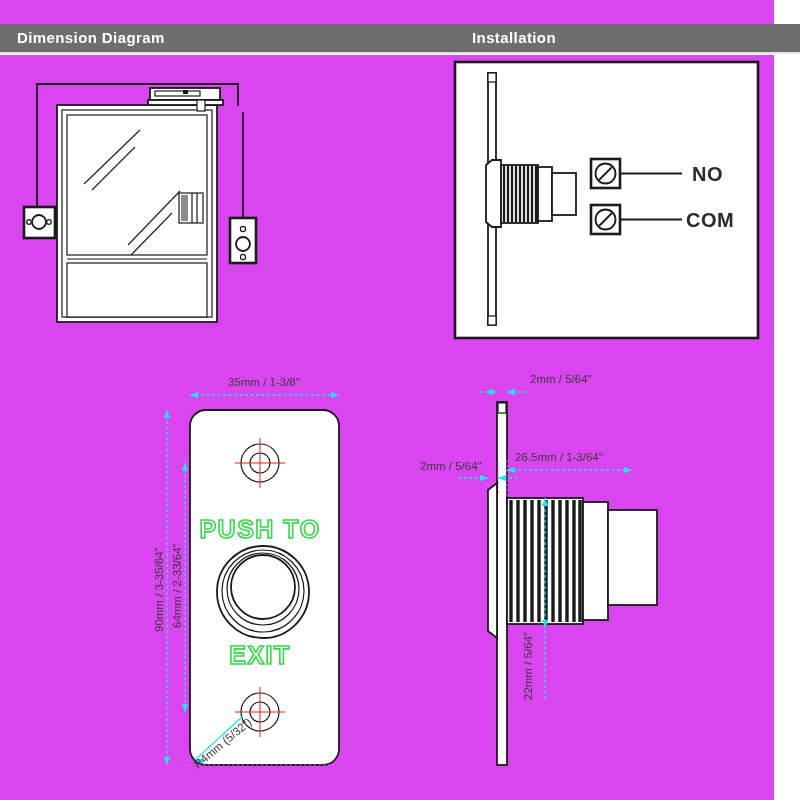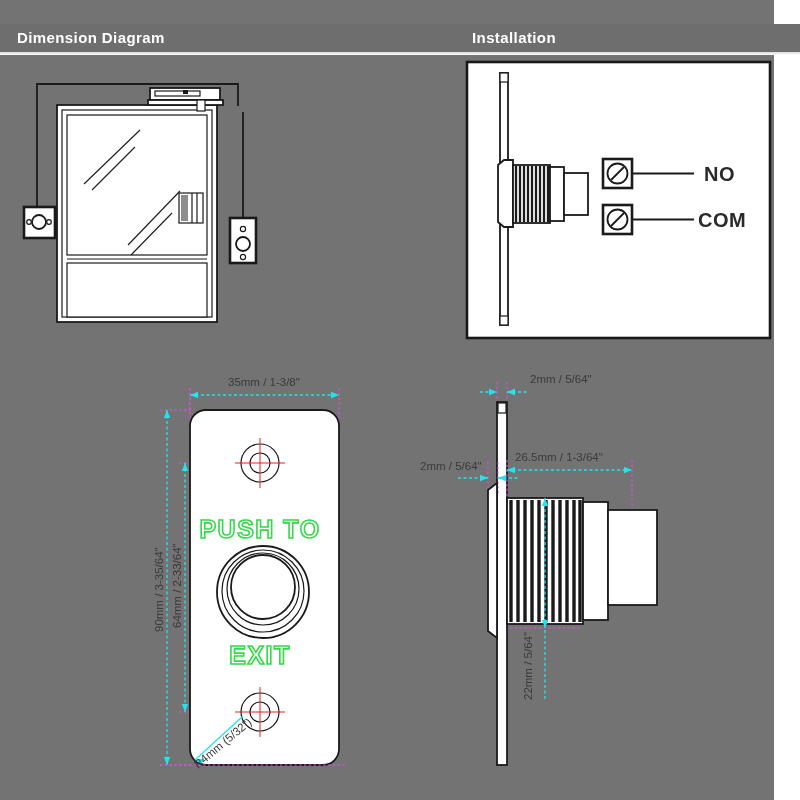--- a/index.html
+++ b/index.html
@@ -2,21 +2,21 @@
 <html><head>
 <meta charset="utf-8">
 <style>
   html,body{margin:0;padding:0;background:#ffffff;}
   body{
     width:800px;height:800px;
     font-family:"Liberation Sans", sans-serif;
     overflow:hidden;
     position:relative;
   }
-  #root{position:absolute;left:0;top:0;width:774px;height:800px;background:#737373;}
+  #root{position:absolute;left:0;top:0;width:774px;height:800px;background:#d946ef;}
 
   
   .banner{
     position:absolute;left:0;top:24px;width:800px;height:28px;
     background:#6e6e6e;
   }
   .banner-shadow{
     position:absolute;left:0;top:52px;width:800px;height:3px;
     background:linear-gradient(to bottom,#d9d9d9,#ffffff);
   }
@@ -109,21 +109,21 @@
 
       <g>
         <rect class="ln thick fillw" x="230" y="158" width="26" height="45"></rect>
         <circle cx="243" cy="169" r="2.6" class="ln thin fillw"></circle>
         <circle class="ln med fillw" cx="243" cy="184" r="7"></circle>
         <circle cx="243" cy="197" r="2.6" class="ln thin fillw"></circle>
       </g>
     </svg>
   </div>
 
-  <div class="pane" style="left:460px;top:55px;">
+  <div class="pane" style="left:448px;top:55px;">
     <svg width="330" height="290" viewBox="0 0 330 290">
 
       <rect class="ln thick fillw" x="7" y="7" width="303" height="276"></rect>
 
       <g>
         <rect class="ln med fillw" x="40" y="18" width="8" height="252"></rect>
         <rect class="ln thin fillw" x="40" y="18" width="8" height="9"></rect>
         <rect class="ln thin fillw" x="40" y="261" width="8" height="9"></rect>
       </g>
 

